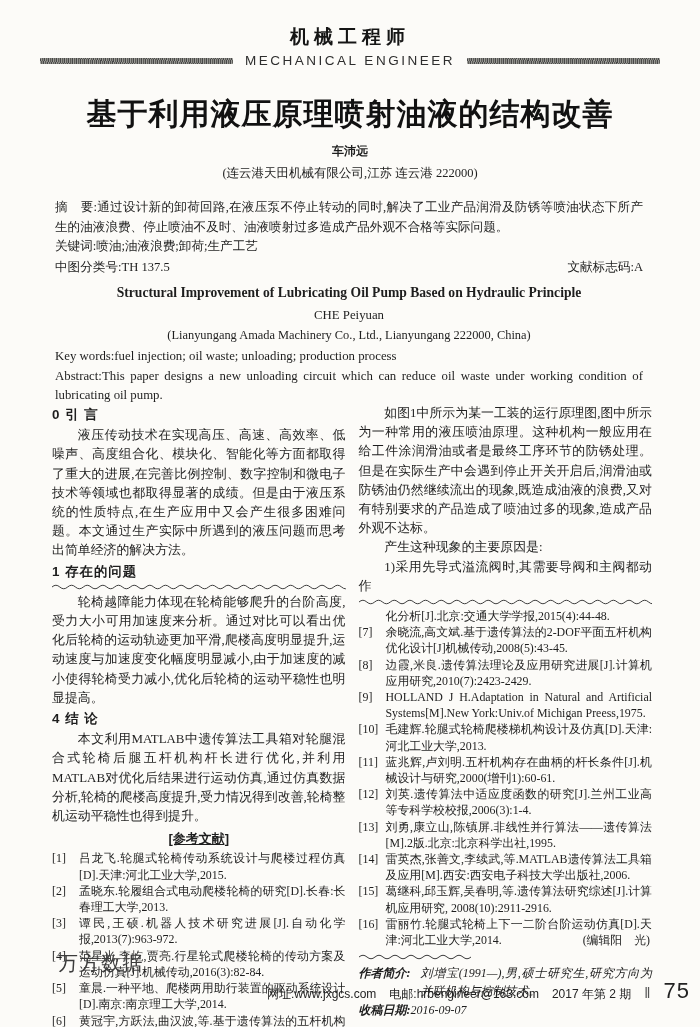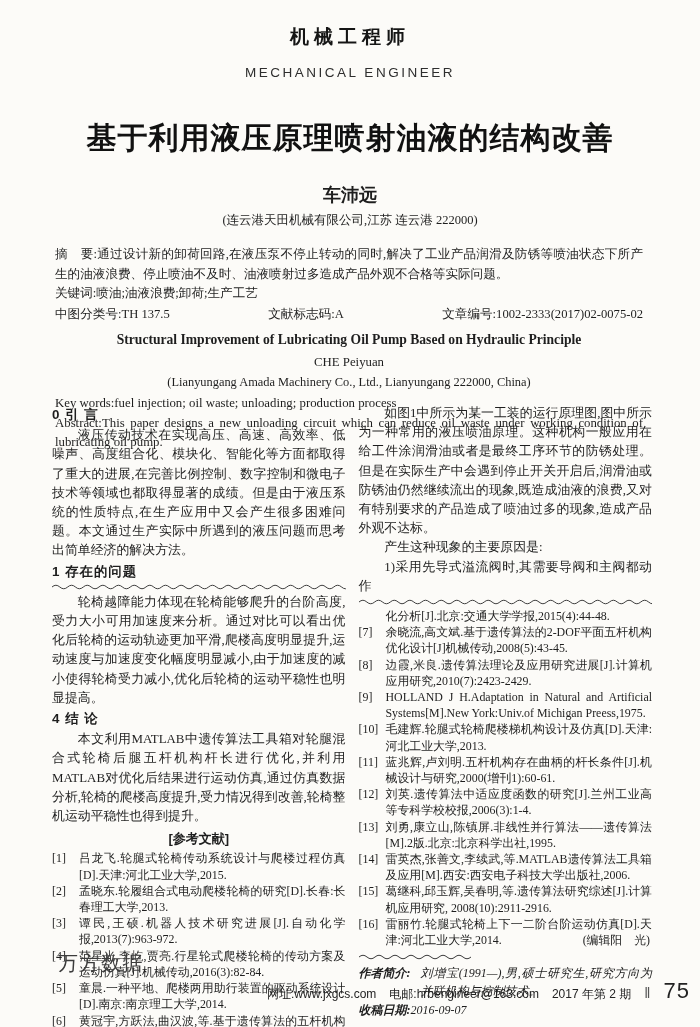--- a/index.html
+++ b/index.html
@@ -5,50 +5,50 @@
   html,body{margin:0;padding:0;background:#cfcfcb;}
   .page{
     position:relative;width:700px;height:1027px;margin:0 auto;
     background:#fcfbf8;color:#1e1e1e;overflow:hidden;
     font-family:"Liberation Serif","DejaVu Serif",serif;
   }
   
   .jheader{padding-top:24px;text-align:center;}
   .j-cn{font-family:"Liberation Sans","DejaVu Sans",sans-serif;font-weight:700;
         font-size:19px;letter-spacing:5px;color:#151515;}
-  .j-row{display:flex;align-items:center;margin:3px 40px 0 40px;gap:12px;flex-direction:column;}
+  .j-row{display:flex;align-items:center;margin:3px 40px 0 40px;gap:12px;}
   .j-bar{flex:1;height:6px;border-radius:1px;
         background:repeating-linear-gradient(100deg,#474747 0 1px,#9b9b97 1px 2px,#5c5c58 2px 3px,#8a8a86 3px 4px);}
   .j-en{font-family:"Liberation Sans","DejaVu Sans",sans-serif;font-size:13.5px;
         letter-spacing:2.5px;color:#2e2e2e;white-space:nowrap;}
   
   .a-title{margin-top:26px;text-align:center;font-family:"Liberation Sans","DejaVu Sans",sans-serif;
         font-weight:900;font-size:30px;letter-spacing:1px;color:#111;}
-  .a-author{margin-top:24px;text-align:center;font-size:18px;font-weight:700;}
+  .a-author{margin-top:8px;text-align:center;font-size:12px;font-weight:700;}
   .a-affil{margin-top:5px;text-align:center;font-size:12.5px;}
   
   .cnmeta{margin:16px 57px 0 55px;font-size:12.6px;line-height:19.5px;}
   .cnmeta p{margin:0;text-align:justify;}
   .b{font-weight:400;}
   .meta-row{display:flex;justify-content:space-between;margin-top:1px;}
   
   .enblock{margin:7px 57px 0 55px;font-size:12.8px;line-height:18.5px;}
   .en-title{text-align:center;font-weight:700;font-size:13.6px;}
   .en-author{text-align:center;font-weight:400;margin-top:3px;}
   .en-affil{text-align:center;margin-top:2px;font-size:12.4px;}
   .enblock p.just{margin:2px 0 0 0;text-align:justify;}
   
   .cols{position:absolute;top:404px;left:52px;width:600px;display:flex;gap:13px;}
   .col{width:50%;font-size:12.9px;line-height:19.2px;text-align:justify;}
   .sec-h{font-family:"Liberation Sans","DejaVu Sans",sans-serif;font-weight:700;
         font-size:13.4px;margin:1px 0 2px 0;text-align:left;letter-spacing:1px;}
   .col p{margin:0;text-indent:2em;}
   .wave{display:block;margin:2px 0 3px 0;}
   .refs-h{text-align:center;font-weight:700;font-size:13px;margin:3px 0 2px 0;
-        font-family:"Liberation Sans","DejaVu Sans",sans-serif;}
+        font-family:"Liberation Sans","DejaVu Sans",sans-serif;text-decoration:underline;}
   .ref{display:flex;font-size:11.9px;line-height:16.2px;margin:0;text-align:justify;}
   .ref .num{flex:0 0 27px;}
   .ref .txt{flex:1;}
   .ref-cont{font-size:11.9px;line-height:16.2px;padding-left:27px;text-align:justify;}
   .ref-last{position:relative;}
   .editor-note{position:absolute;right:2px;bottom:0;font-size:11.9px;}
   .bio{display:flex;font-size:12px;line-height:17.5px;font-style:italic;margin-top:4px;}
   .bio .lbl{flex:0 0 62px;font-weight:700;}
   .bio .val{flex:1;text-align:justify;}
   .received{font-size:12px;line-height:17.5px;font-style:italic;margin-top:2px;}
@@ -79,21 +79,20 @@
   <div class="a-title">基于利用液压原理喷射油液的结构改善</div>
   <div class="a-author">车沛远</div>
   <div class="a-affil">(连云港天田机械有限公司,江苏 连云港 222000)</div>
 
   <div class="cnmeta">
     <p><span class="b">摘　要:</span><span>通过设计新的卸荷回路,在液压泵不停止转动的同时,解决了工业产品润滑及防锈等喷油状态下所产生的油液浪费、停止喷油不及时、油液喷射过多造成产品外观不合格等实际问题。</span></p>
     <p><span class="b">关键词:</span><span>喷油;油液浪费;卸荷;生产工艺</span></p>
     <div class="meta-row">
       <span><span class="b">中图分类号:</span><span>TH 137.5</span></span>
       <span><span class="b">文献标志码:</span><span>A</span></span>
-      <span><span class="b">文章编号:</span><span>1002-2333(2017)02-0075-02</span></span>
     </div>
   </div>
 
   <div class="enblock">
     <div class="en-title">Structural Improvement of Lubricating Oil Pump Based on Hydraulic Principle</div>
     <div class="en-author">CHE Peiyuan</div>
     <div class="en-affil">(Lianyungang Amada Machinery Co., Ltd., Lianyungang 222000, China)</div>
     <p class="just"><span class="b">Key words:</span><span>fuel injection; oil waste; unloading; production process</span></p>
     <p class="just"><span class="b">Abstract:</span><span>This paper designs a new unloading circuit which can reduce oil waste under working condition of lubricating oil pump.</span></p>
   </div>

